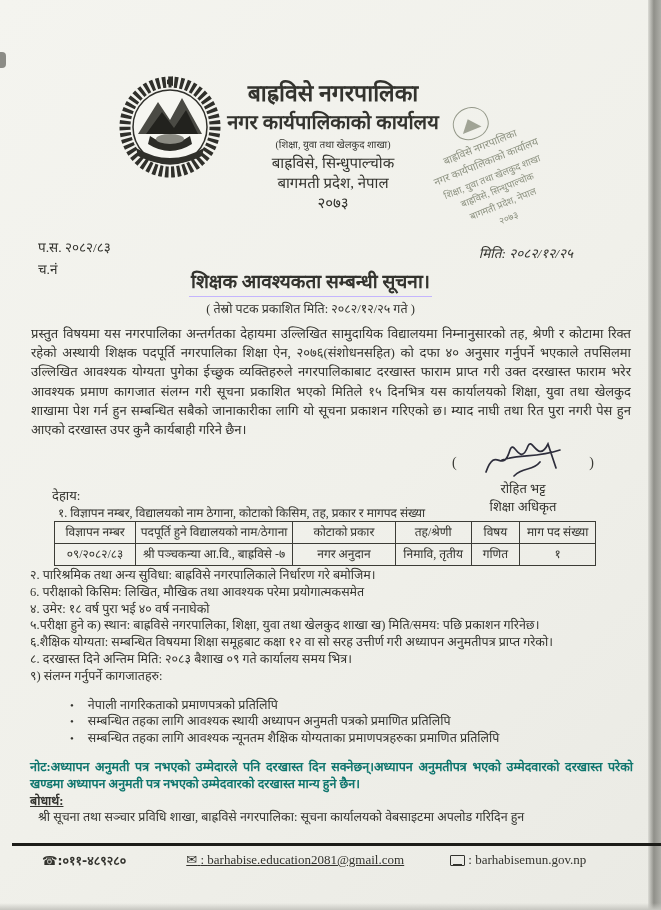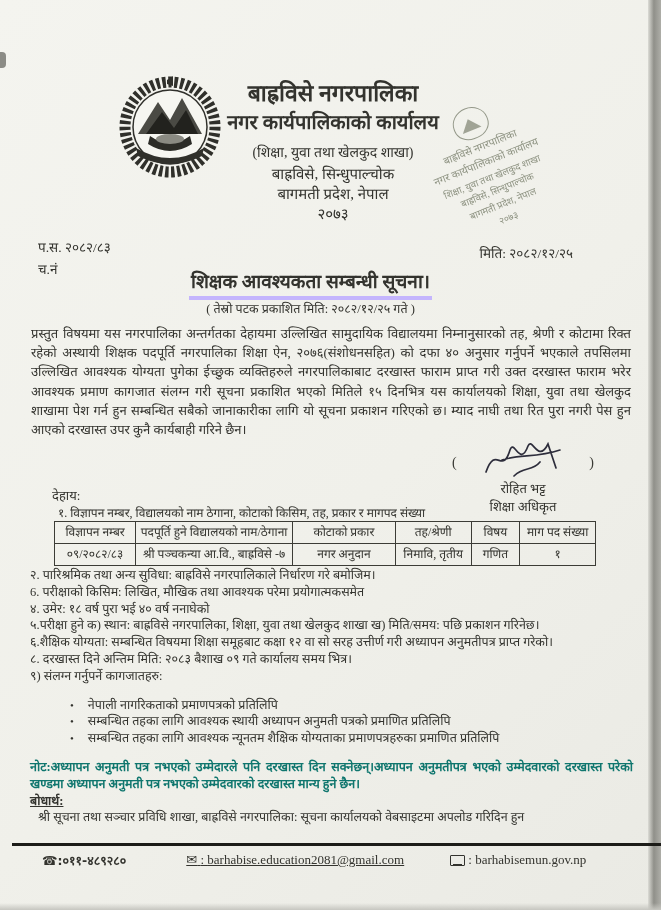--- a/index.html
+++ b/index.html
@@ -13,40 +13,40 @@
     background:linear-gradient(to right,#dcdcd6 0%,#90908a 45%,#aeaea8 100%);}
   .edge-bottom{position:absolute;left:0;bottom:0;width:661px;height:7px;
     background:linear-gradient(to bottom,rgba(0,0,0,0),#c6c6c0);}
   .smudge{position:absolute;left:0;top:52px;width:6px;height:16px;background:#5f5f5a;border-radius:0 4px 4px 0;opacity:.7;}
 
   .logo{position:absolute;left:110px;top:72px;width:120px;height:110px;}
 
   .hdr{position:absolute;left:168px;top:78px;width:330px;text-align:center;line-height:1.35;}
   .hdr .l1{font-size:23px;font-weight:bold;}
   .hdr .l2{font-size:20px;font-weight:bold;}
-  .hdr .l3{font-size:14px;margin-top:8px;}
+  .hdr .l3{font-size:10px;margin-top:2px;}
   .hdr .l4{font-size:15px;margin-top:1px;}
   .hdr .l5{font-size:15px;}
   .hdr .l6{font-size:15px;}
 
   .stamp{position:absolute;left:398px;top:104px;width:180px;text-align:center;
     transform:rotate(-22deg);color:rgba(125,130,112,0.85);line-height:1.55;}
   .stamp .st-emblem{width:34px;height:30px;margin:0 auto 2px auto;border:1.4px solid rgba(125,130,112,.8);
     border-radius:50% 50% 45% 45%;position:relative;}
   .stamp .st-emblem:before{content:"";position:absolute;left:6px;top:10px;width:0;height:0;
     border-left:10px solid transparent;border-right:10px solid transparent;border-bottom:12px solid rgba(125,130,112,.7);}
   .stamp .st-line{font-size:9.5px;white-space:nowrap;}
   .stamp .st-line.big{font-size:10.5px;}
 
   .refs{position:absolute;left:38px;top:237px;font-size:13.5px;line-height:1.6;}
-  .date{position:absolute;right:88px;top:244px;font-size:13.5px;}
+  .date{position:absolute;right:88px;top:244px;font-size:13.5px;font-style:italic;}
 
   .title-wrap{position:absolute;left:0;top:268px;width:621px;text-align:center;}
   .title{display:inline-block;font-size:19px;font-weight:bold;
-    border-bottom:4px solid #c4b5fd;padding:0 2px 2px 2px;}
+    border-bottom:1px solid #c4b5fd;padding:0 2px 2px 2px;}
   .subtitle{position:absolute;left:0;top:300px;width:621px;text-align:center;font-size:12.5px;}
 
   .bodypar{position:absolute;left:31px;top:324px;width:600px;font-size:13px;line-height:19.2px;text-align:justify;}
 
   .sig{position:absolute;left:438px;top:436px;width:170px;text-align:center;font-size:13px;line-height:1.35;}
   .sig .scribble{height:44px;position:relative;}
   .sig .paren{position:absolute;top:18px;font-size:14px;color:#3a3a35;}
   .sig .paren.l{left:14px;} .sig .paren.r{right:14px;}
 
   .dehaya{position:absolute;left:52px;top:486px;font-size:13px;}

